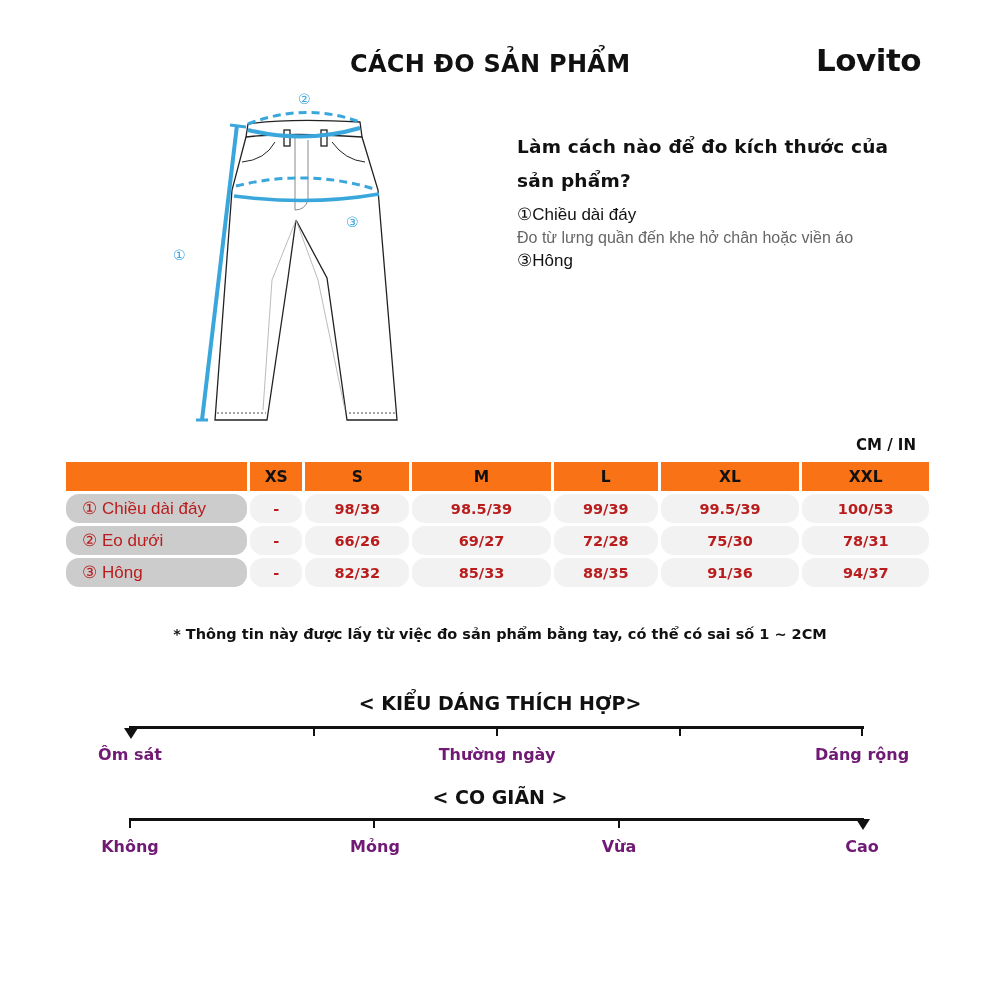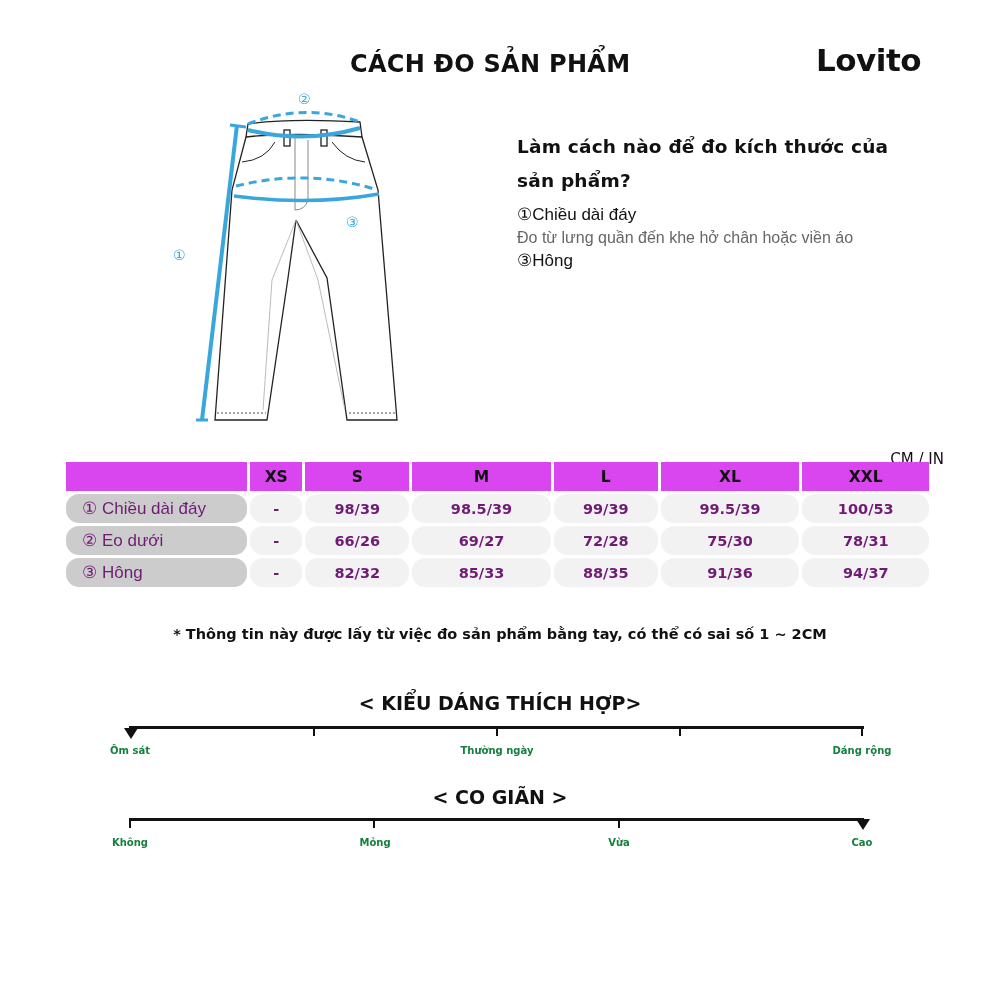--- a/index.html
+++ b/index.html
@@ -21,45 +21,45 @@
 
   .guide { position: absolute; left: 517px; top: 130px; width: 400px; }
   .guide-q {
     font-family: "DejaVu Sans", sans-serif; font-weight: bold;
     font-size: 18.5px; line-height: 34px; color: #111; letter-spacing: 0.2px;
   }
   .guide-item-title { font-family: "Liberation Sans", sans-serif; font-size: 17px; color: #111; margin-top: 6px; line-height: 22px; }
   .guide-item-desc { font-family: "Liberation Sans", sans-serif; font-size: 16px; color: #666; line-height: 24px; }
   .guide-item + .guide-item .guide-item-title { margin-top: 0px; }
 
-  .unit { position: absolute; right: 56px; top: 436px; font-weight: normal; font-size: 15px; color: #111; margin-top: 14px; }
+  .unit { position: absolute; right: 84px; top: 436px; font-weight: bold; font-size: 15px; color: #111; }
 
   table.size-table {
     position: absolute; left: 66px; top: 459px; width: 869px;
     border-collapse: separate; border-spacing: 3px 3px; margin-left: -3px;
   }
   .size-table th, .size-table td { height: 29px; text-align: center; font-size: 15px; }
-  .size-table th { background: #d946ef; font-weight: bold; color: #111; font-size: 15.5px; }
+  .size-table th { background: #f97316; font-weight: bold; color: #111; font-size: 15.5px; }
   .size-table th.corner { width: 181px; }
-  .size-table td { background: #f2f2f2; font-weight: bold; color: #701a75; font-size: 14.5px; border-radius: 13px; }
+  .size-table td { background: #f2f2f2; font-weight: bold; color: #b91c1c; font-size: 14.5px; border-radius: 13px; }
   .size-table td.row-label {
     background: #cccccc; text-align: left; padding-left: 16px;
     font-family: "Liberation Sans", sans-serif; font-weight: normal; font-size: 17px;
   }
 
   .note { position: absolute; left: 0; width: 1000px; top: 626px; text-align: center; font-size: 14.5px; font-weight: bold; color: #111; }
 
   .scale-title { position: absolute; left: 0; width: 1000px; text-align: center; font-weight: bold; font-size: 19px; color: #111; }
   .scale-line { position: absolute; height: 3px; background: #111; }
   .scale-tick { position: absolute; width: 2px; height: 10px; background: #111; }
   .scale-marker {
     position: absolute; width: 0; height: 0;
     border-left: 7px solid transparent; border-right: 7px solid transparent; border-top: 11px solid #111;
   }
-  .scale-label { position: absolute; font-weight: bold; font-size: 10px; color: #15803d; transform: translateX(-50%); white-space: nowrap; }
+  .scale-label { position: absolute; font-weight: bold; font-size: 16px; color: #701a75; transform: translateX(-50%); white-space: nowrap; }
 </style>
 </head>
 <body>
 
 <div class="page-title">CÁCH ĐO SẢN PHẨM</div>
 <div class="brand">Lovito</div>
 
 <div class="diagram">
   <svg width="240" height="350" viewBox="0 0 240 350">
     <g fill="none" stroke="#222" stroke-width="1.3">

